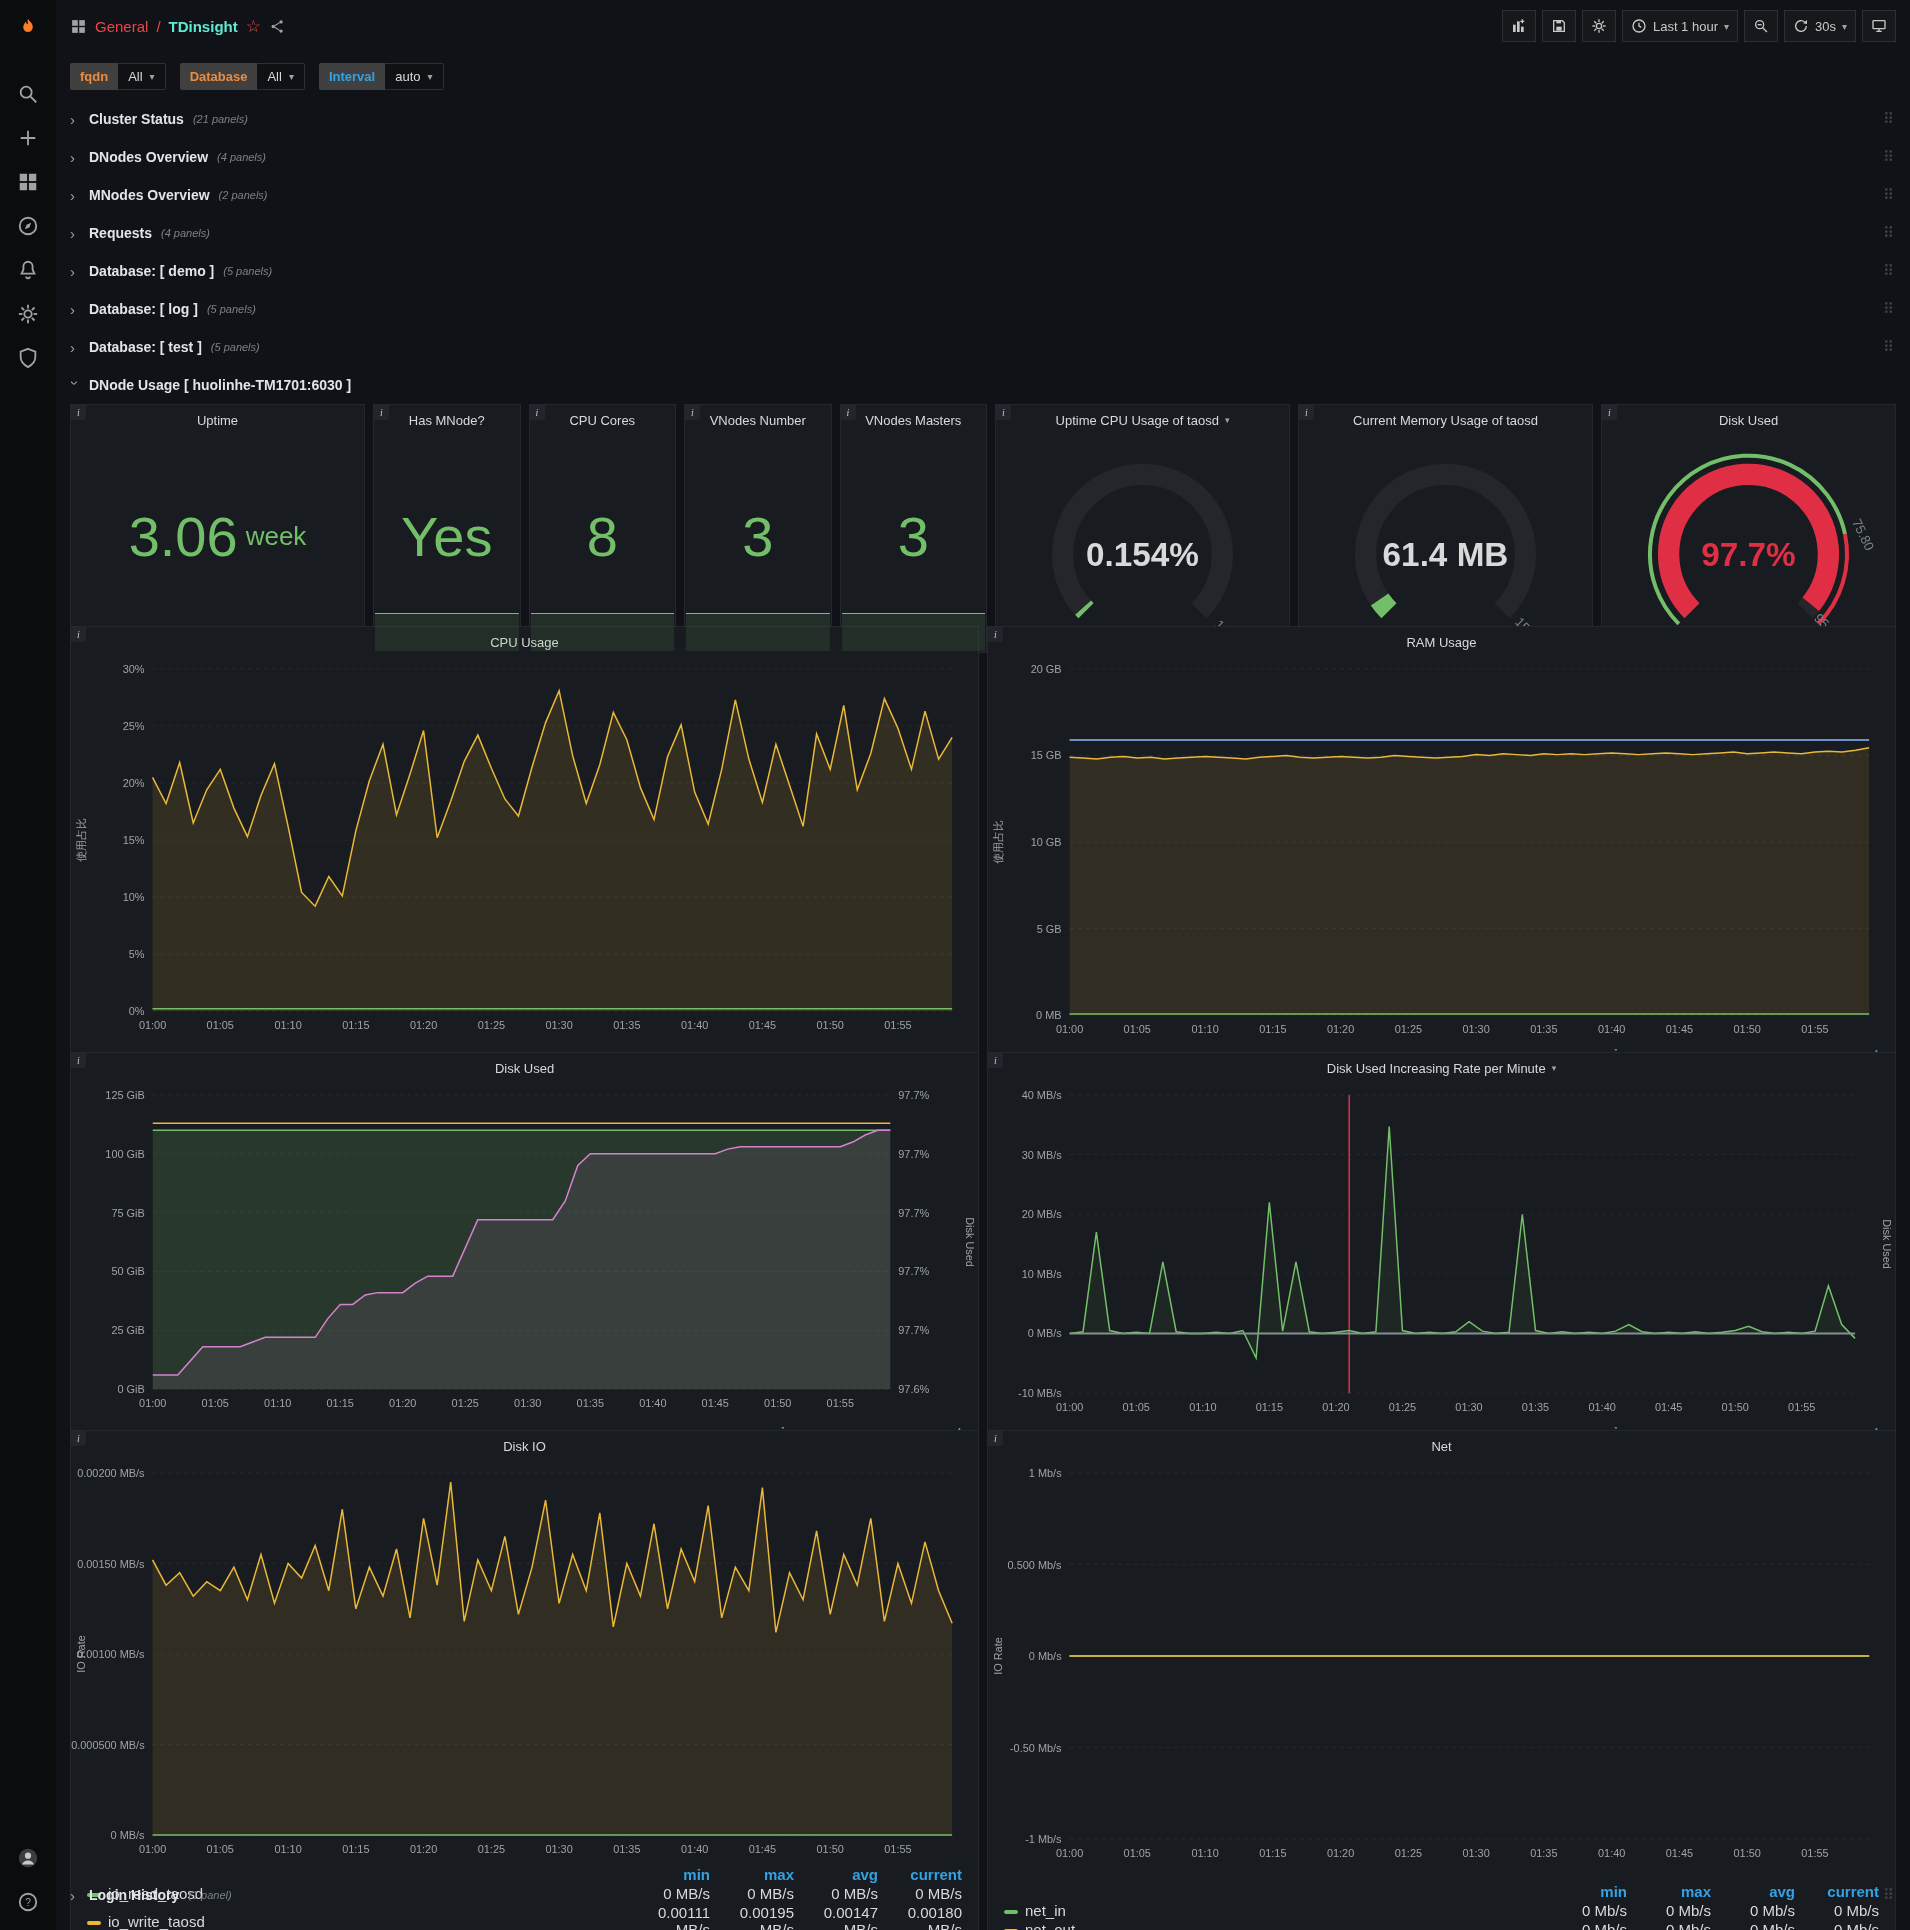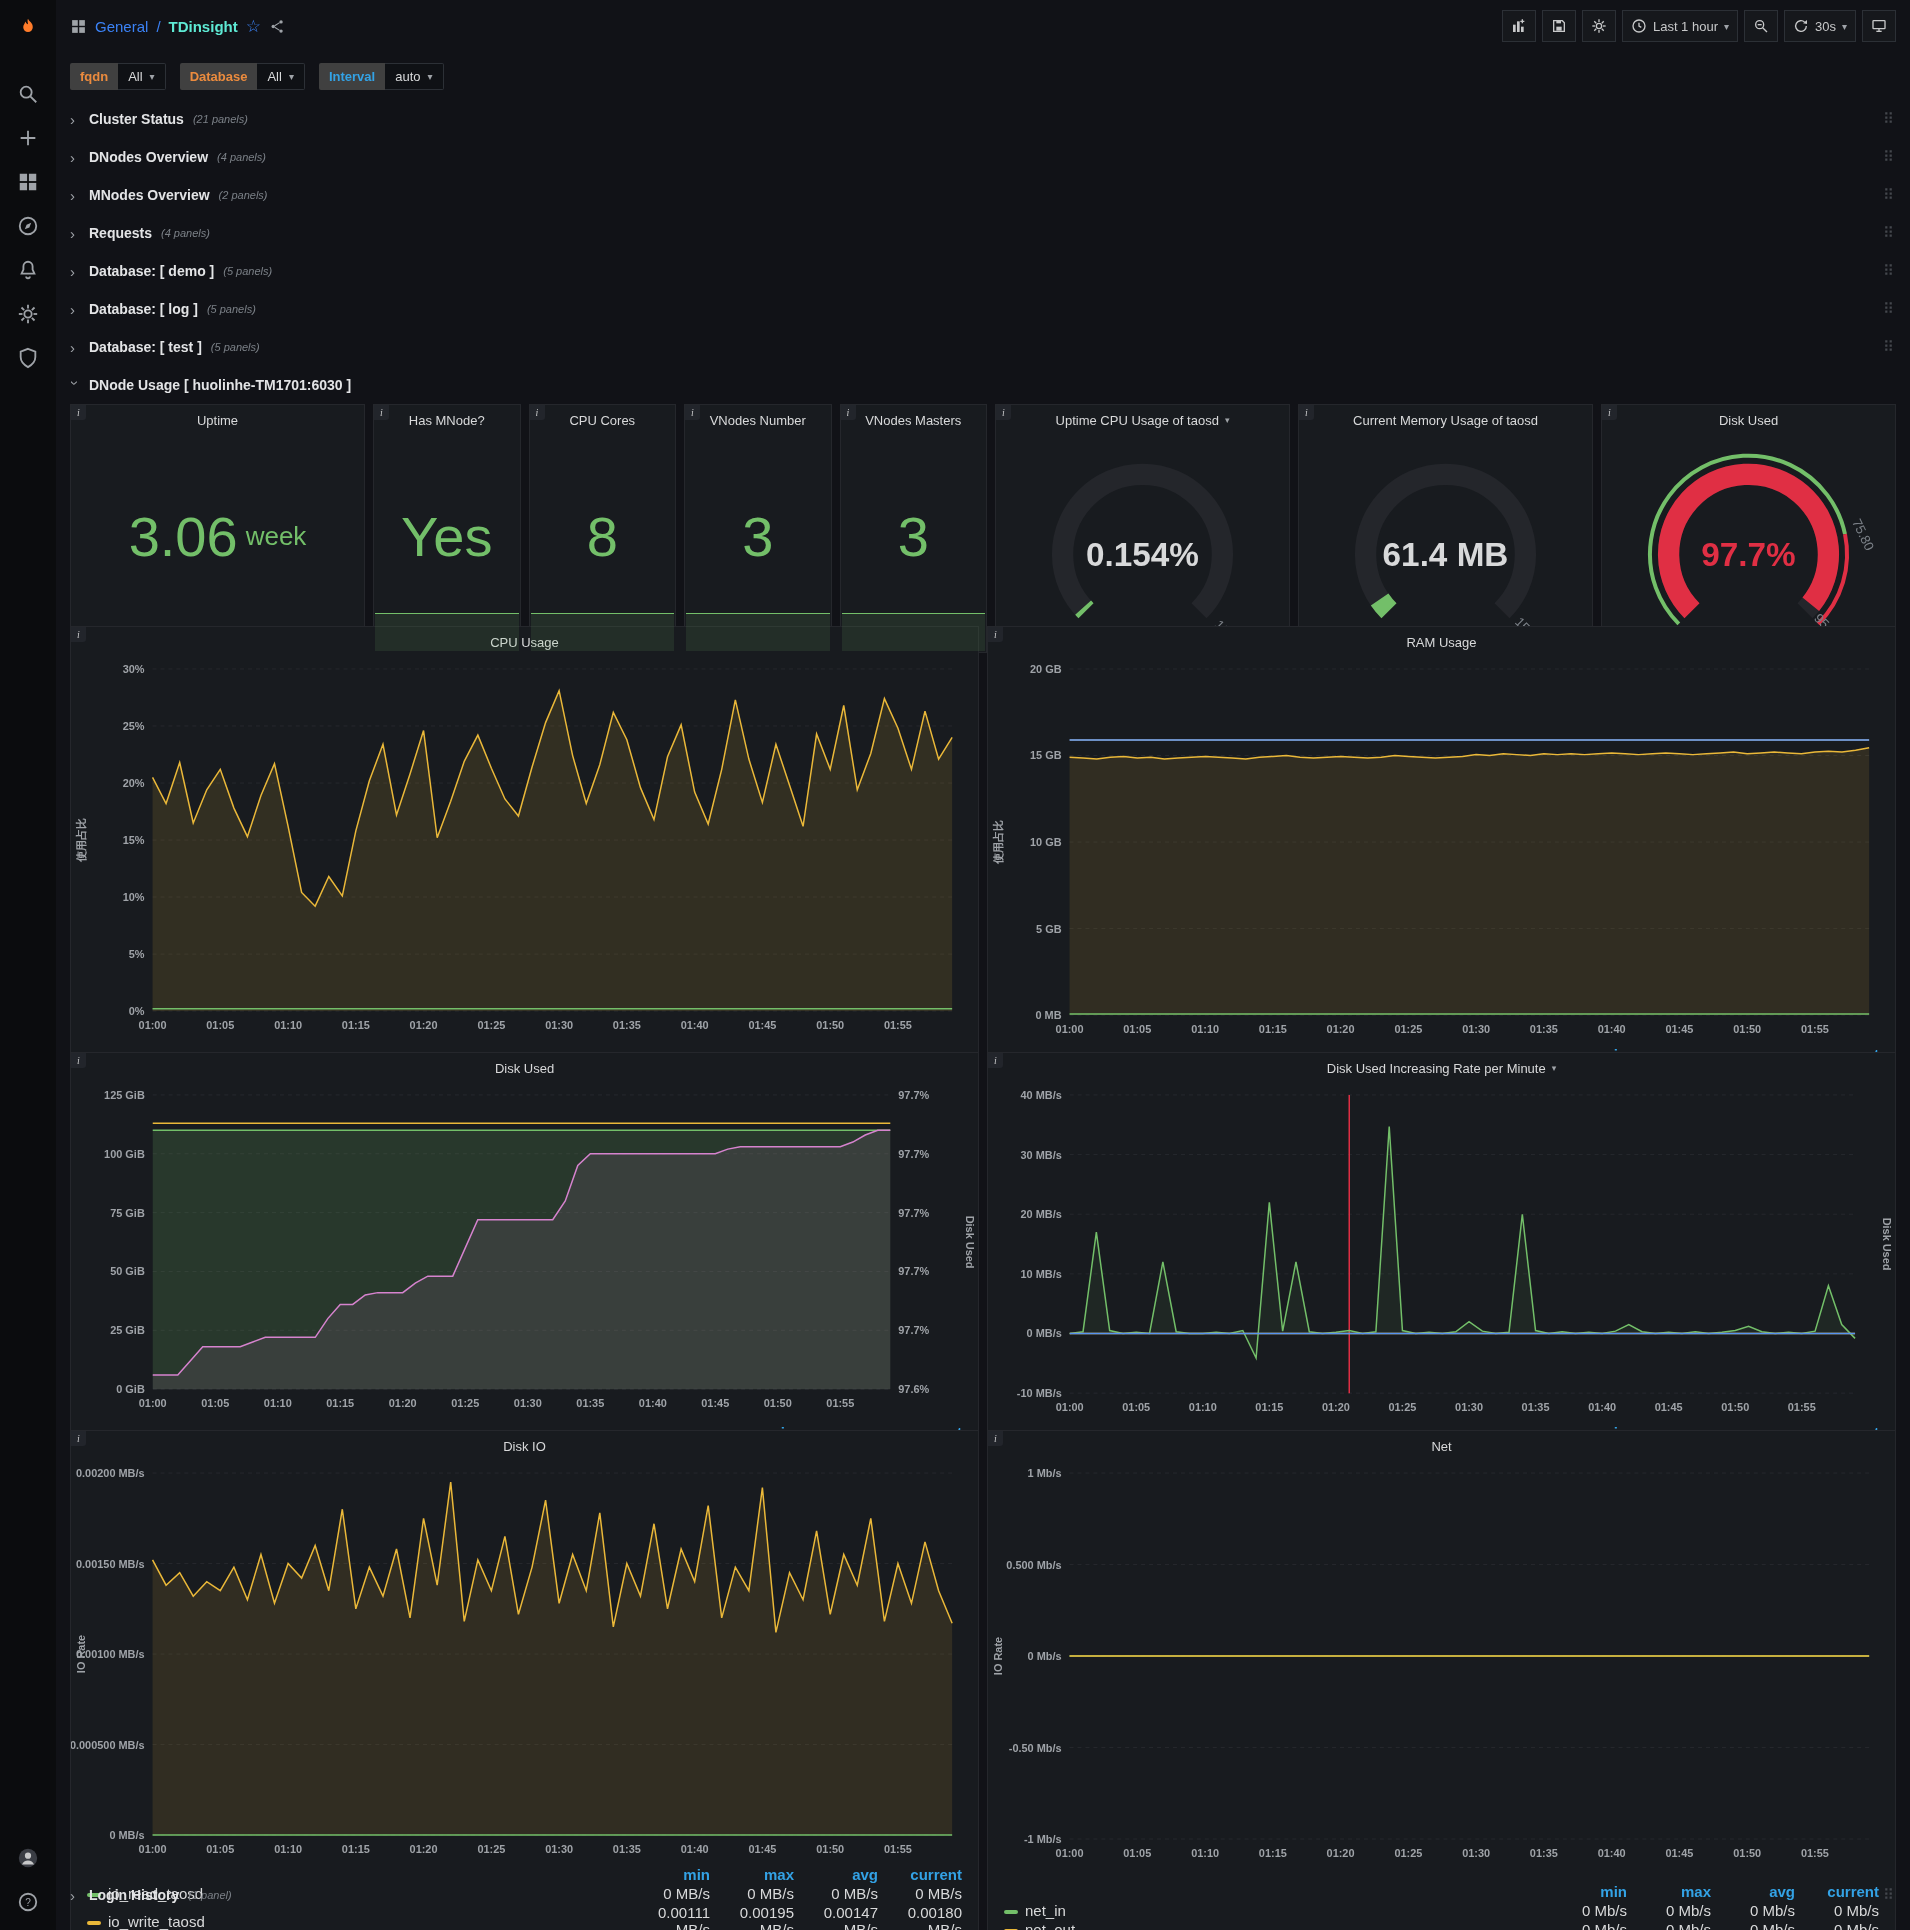--- a/index.html
+++ b/index.html
@@ -9,21 +9,21 @@
   
   .sidebar{width:56px;background:#0b0c0e;display:flex;flex-direction:column;align-items:center;padding:6px 0;flex:0 0 56px;}
   .side-btn{width:44px;height:44px;display:flex;align-items:center;justify-content:center;color:#9fa3a8;cursor:pointer;}
   .side-btn svg{width:22px;height:22px;}
   .side-spacer{flex:1;}
   .logo-btn{margin-bottom:22px;}
   
   .main{flex:1;display:flex;flex-direction:column;min-width:0;}
   .topbar{height:52px;display:flex;align-items:center;padding:0 14px;background:#111217;}
   .crumb{display:flex;align-items:center;gap:8px;font-size:15px;}
-  .crumb .dim{color:#3b82f6;}
+  .crumb .dim{color:#ef4444;}
   .crumb .page{color:#5eead4;font-weight:700;}
   .icon-sm{width:17px;height:17px;color:#9fa3a8;}
   .top-right{margin-left:auto;display:flex;align-items:center;gap:6px;}
   .tbtn{height:32px;min-width:32px;padding:0 8px;border:1px solid #2c3036;border-radius:0;background:#16181c;
     display:flex;align-items:center;justify-content:center;gap:6px;color:#c7c8c9;font-size:13px;cursor:pointer;}
   .tbtn svg{width:16px;height:16px;}
   .caret{font-size:10px;color:#9fa3a8;}
   
   .subbar{height:48px;display:flex;align-items:center;gap:14px;padding:0 14px;}
   .chip{display:flex;align-items:center;font-size:13px;}
@@ -49,21 +49,21 @@
   .stat-center{flex:1;display:flex;align-items:center;justify-content:center;padding-bottom:14px;z-index:2;}
   .stat-big{font-size:56px;font-weight:500;color:#73bf69;line-height:1;}
   .stat-unit{font-size:26px;font-weight:500;color:#73bf69;margin-left:8px;}
   .spark{position:absolute;left:1px;right:1px;bottom:1px;height:38px;background:rgba(115,191,105,0.12);border-top:1px solid #73bf69;z-index:1;}
   .gauge-wrap{flex:1;min-height:0;}
   
   .chart-grid{display:grid;grid-template-columns:1fr 1fr;gap:8px;margin-bottom:8px;}
   .row-a{height:418px;}
   .row-b{height:370px;}
   .row-c{height:438px;}
-  .chart-plot{flex:1;min-height:0;font-weight:bold;}
+  .chart-plot{flex:1;min-height:0;}
   .legend{padding:0 12px 6px 12px;}
   .legend table{width:100%;border-collapse:collapse;font-size:15px;}
   .legend th{color:#33a2e5;font-weight:700;text-align:right;padding:1px 4px;width:84px;}
   .legend th:first-child{width:auto;text-align:left;}
   .legend td{padding:1px 4px;color:#d8d9da;}
   .legend td.lval{text-align:right;width:84px;}
   .legend .sw{display:inline-block;width:14px;height:4px;border-radius:2px;margin-right:7px;vertical-align:middle;}
   .legend .lname{text-align:left;cursor:pointer;}
   .legend .note{color:#7b8087;}
 </style>

